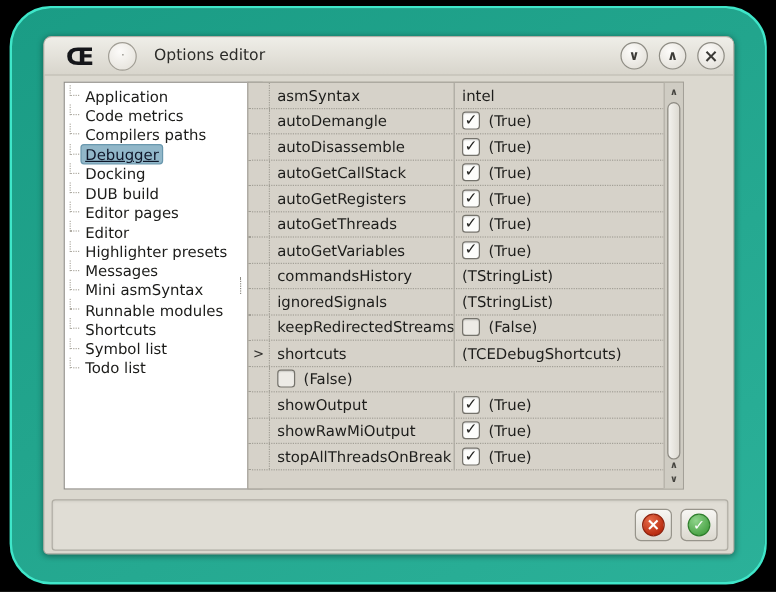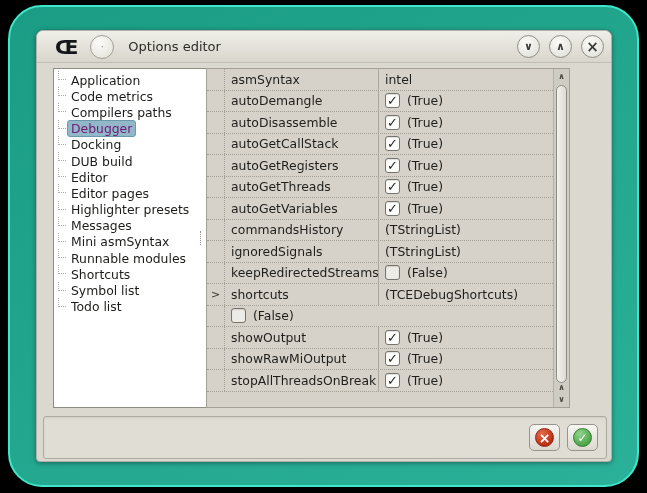--- a/index.html
+++ b/index.html
@@ -27,21 +27,21 @@
   .wbtn[data-name="close-button"]{font-size:15px;font-weight:600;}
   
   .tree{position:absolute;left:16px;top:37px;width:166px;height:340px;background:#fff;
         border:1px solid #8f8d86;overflow:hidden;}
   .tree-items{padding:3px 0 0 4px;}
   .tree-item{display:flex;align-items:center;height:16.2px;}
   .tree-stub{width:8px;height:9px;border-bottom:1px dotted #aeaba2;border-left:1px dotted #aeaba2;
              margin-top:-9px;flex:0 0 auto;}
   .tree-label{font-size:12.4px;color:#1c1c1a;padding:0 3px;margin-left:1px;border:1px solid transparent;
               border-radius:3px;white-space:nowrap;}
-  .tree-item.sel .tree-label{background:#91b7c9;border-color:#6a98ae;color:#701a75;}
+  .tree-item.sel .tree-label{background:#91b7c9;border-color:#6a98ae;color:#0f172a;text-decoration:underline;}
   
   .splitter{position:absolute;left:160px;top:37px;width:9px;height:340px;display:flex;align-items:center;justify-content:center;}
   .splitter-dots{width:3px;height:14px;border-left:1px dotted #8f8d85;}
   
   .grid{position:absolute;left:169px;top:37px;width:364px;height:340px;background:#d6d2c9;
         border:1px solid #a3a098;}
   .rows{position:absolute;left:0;top:0;right:16px;bottom:0;overflow:hidden;}
   .grid-row{display:flex;height:21.5px;border-bottom:1px dotted #a29f96;align-items:stretch;}
   .c-gutter{width:18px;flex:0 0 auto;border-right:1px dotted #a29f96;display:flex;align-items:center;
             justify-content:center;font-size:11px;color:#33322f;}
@@ -111,27 +111,27 @@
             <span class="tree-label" data-name="sidebar-item-label">Debugger</span>
           </div>
           <div class="tree-item" data-name="sidebar-item-docking">
             <span class="tree-stub" data-name="tree-branch-line"></span>
             <span class="tree-label" data-name="sidebar-item-label">Docking</span>
           </div>
           <div class="tree-item" data-name="sidebar-item-dub-build">
             <span class="tree-stub" data-name="tree-branch-line"></span>
             <span class="tree-label" data-name="sidebar-item-label">DUB build</span>
           </div>
+          <div class="tree-item" data-name="sidebar-item-editor-pages">
+            <span class="tree-stub" data-name="tree-branch-line"></span>
+            <span class="tree-label" data-name="sidebar-item-label">Editor pages</span>
+          </div>
           <div class="tree-item" data-name="sidebar-item-editor">
             <span class="tree-stub" data-name="tree-branch-line"></span>
             <span class="tree-label" data-name="sidebar-item-label">Editor</span>
-          </div>
-          <div class="tree-item" data-name="sidebar-item-editor-pages">
-            <span class="tree-stub" data-name="tree-branch-line"></span>
-            <span class="tree-label" data-name="sidebar-item-label">Editor pages</span>
           </div>
           <div class="tree-item" data-name="sidebar-item-highlighter-presets">
             <span class="tree-stub" data-name="tree-branch-line"></span>
             <span class="tree-label" data-name="sidebar-item-label">Highlighter presets</span>
           </div>
           <div class="tree-item" data-name="sidebar-item-messages">
             <span class="tree-stub" data-name="tree-branch-line"></span>
             <span class="tree-label" data-name="sidebar-item-label">Messages</span>
           </div>
           <div class="tree-item" data-name="sidebar-item-mini-explorer">

